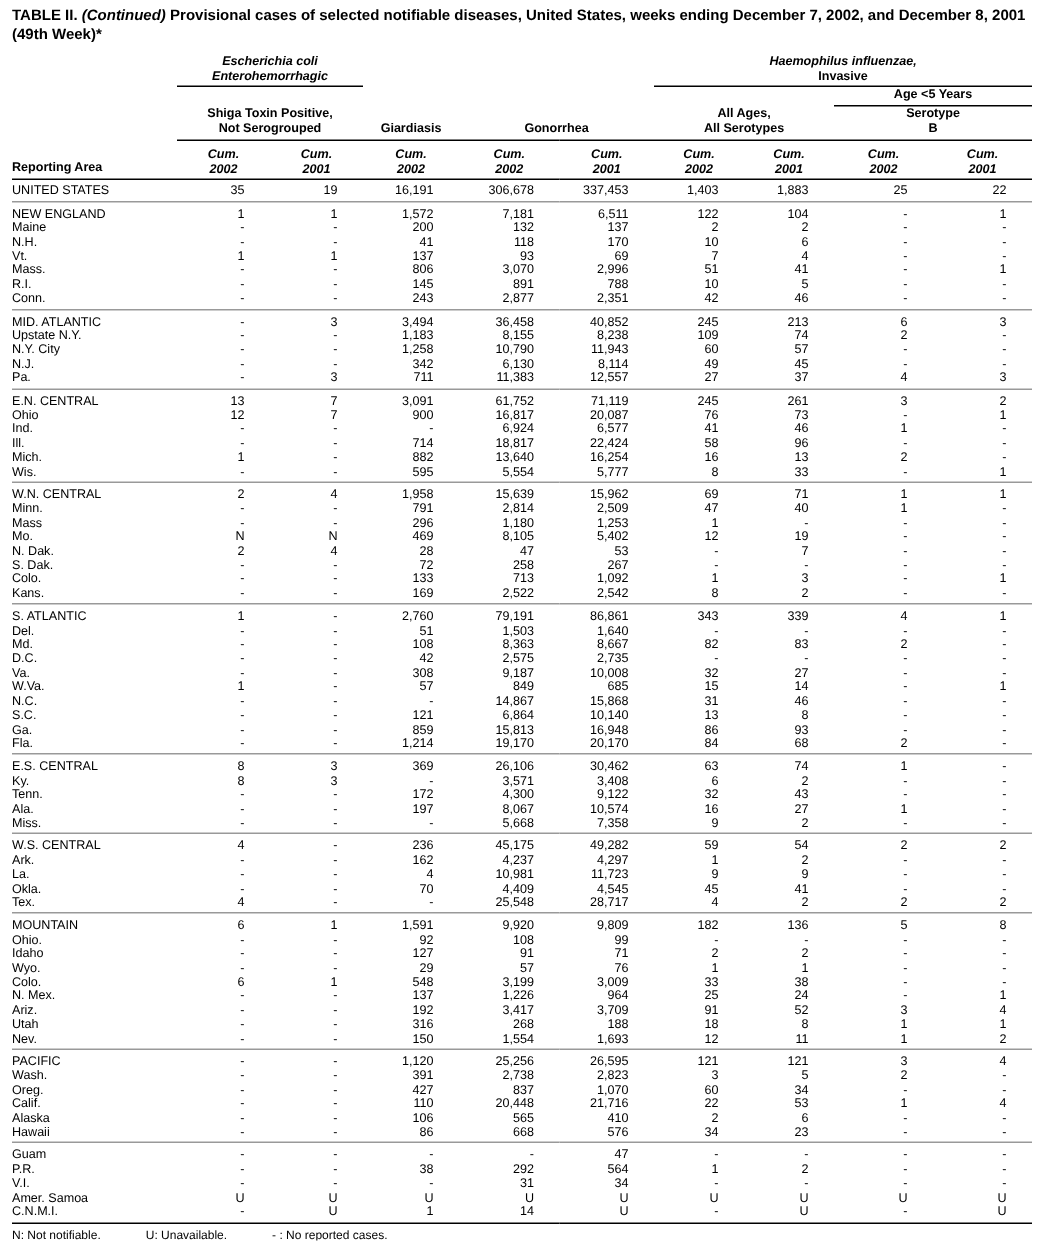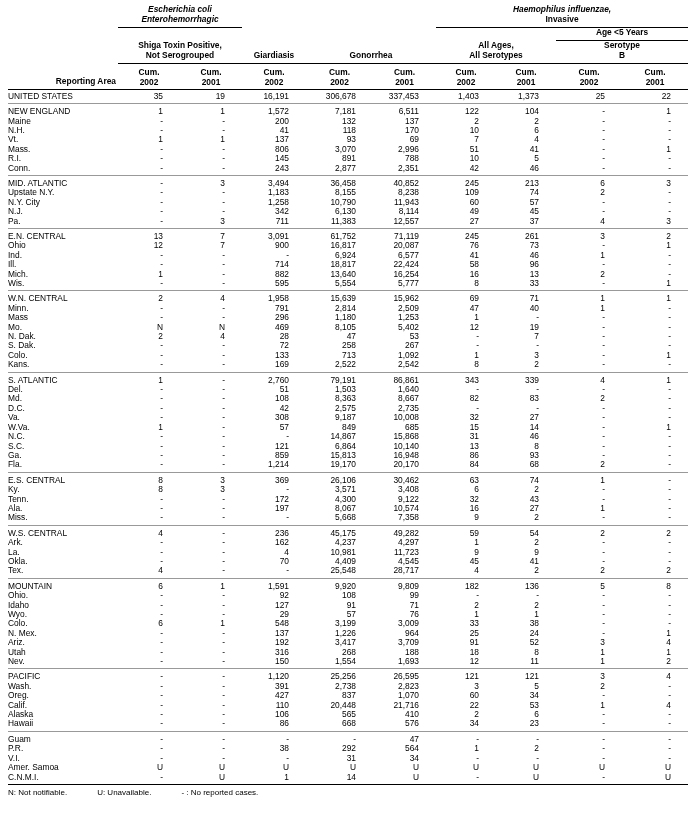--- a/index.html
+++ b/index.html
@@ -16,41 +16,44 @@
   .it { font-style: italic; }
 
   table {
     border-collapse: collapse; table-layout: fixed;
     width: 680px; border-bottom: 1px solid #000;
   }
   thead th {
     font-size: 8.4px; font-weight: 700; text-align: center;
     vertical-align: bottom; padding: 0 2px 2px 2px; line-height: 1.18; margin-top: 28px;
   }
-  th.area-h { text-align: right; padding-left: 0; }
+  th.area-h { text-align: left; padding-left: 0; }
   .rule { border-bottom: 1px solid #000; }
-  thead tr.cum-row th { border-bottom: 1px solid #000; padding-top: 3px; }
+  thead tr.cum-row th { border-bottom: 1px solid #000; padding-top: 3px; font-style: italic; }
   thead tr.cum-row th div { line-height: 1.2; }
 
   td { font-size: 8.4px; line-height: 9.4px; padding: 0; white-space: nowrap; }
   td.area { text-align: left; }
   td.num { text-align: right; padding-right: 17px; }
 
   tbody.group tr:first-child td { padding-top: 2px; }
   tbody.group tr:last-child td { padding-bottom: 2px; }
   tbody.group + tbody.group tr:first-child td { border-top: 1px solid #999; padding-top: 3px; }
 
   .footnotes { margin-top: 3px; font-size: 8px; line-height: 1.35; }
   .footnotes .fn-item { margin-right: 30px; text-align: center; }
 </style>
 </head>
 <body>
 
 <div class="page">
 
+  <div class="title">
+    <span>TABLE II. </span><span class="it">(Continued)</span><span> Provisional cases of selected notifiable diseases, United States, weeks ending December 7, 2002, and December 8, 2001 (49th Week)*</span>
+  </div>
 
   <table>
     <colgroup>
       <col style="width:110px">
         <col style="width:62px">
         <col style="width:62px">
       <col style="width:64px">
         <col style="width:67px">
         <col style="width:63px">
       <col style="width:60px">
@@ -130,21 +133,21 @@
     </thead>
   <tbody class="group">
         <tr>
           <td class="area">UNITED STATES</td>
           <td class="num">35</td>
           <td class="num">19</td>
           <td class="num">16,191</td>
           <td class="num">306,678</td>
           <td class="num">337,453</td>
           <td class="num">1,403</td>
-          <td class="num">1,373</td>
+          <td class="num">1,883</td>
           <td class="num">25</td>
           <td class="num">22</td>
         </tr>
       </tbody>
       <tbody class="group">
         <tr>
           <td class="area">NEW ENGLAND</td>
           <td class="num">1</td>
           <td class="num">1</td>
           <td class="num">1,572</td>

